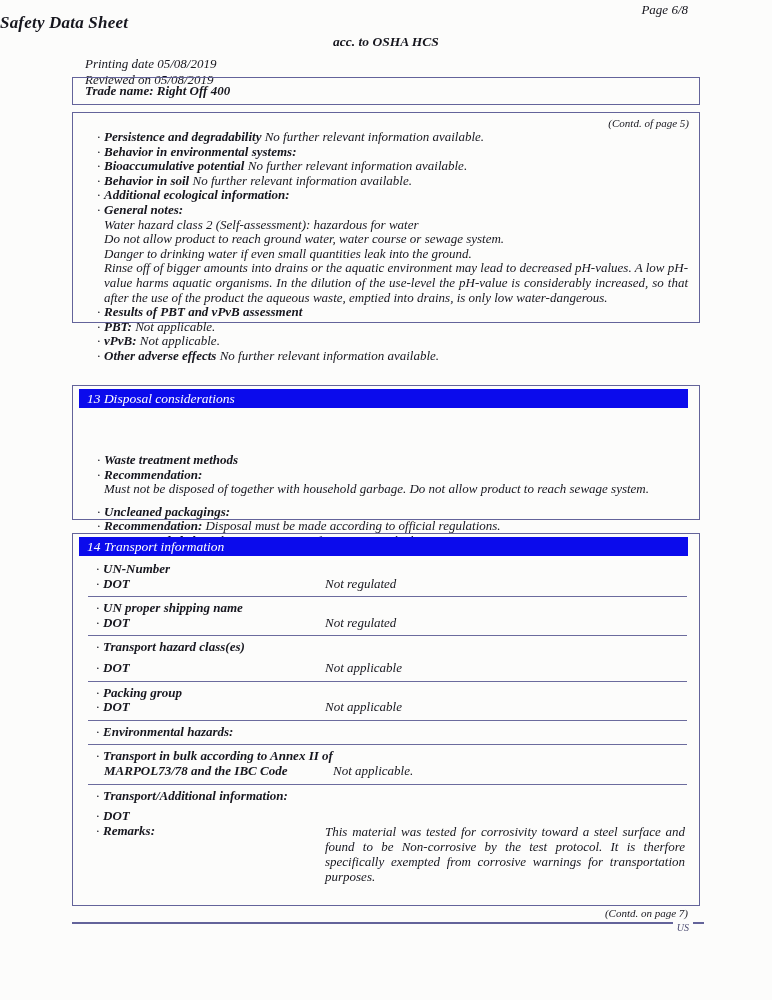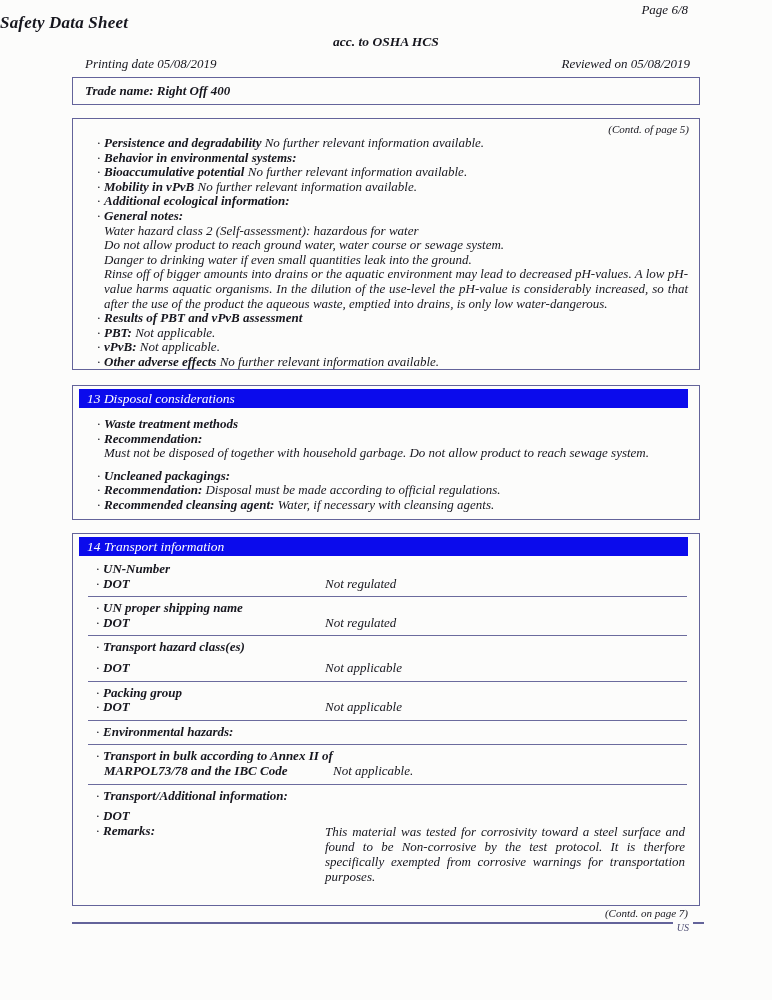--- a/index.html
+++ b/index.html
@@ -11,49 +11,49 @@
     font-family: "Liberation Serif", "DejaVu Serif", serif;
     font-style: italic;
     color: #16161e;
     overflow: hidden;
   }
   b { font-weight: bold; }
 
   .page-num { position:absolute; top:2px; right:84px; font-size:13px; }
   .doc-title { position:absolute; top:13px; left:0; right:0; text-align:left; font-size:17px; font-weight:bold; letter-spacing:.2px; }
   .doc-subtitle { position:absolute; top:34px; left:0; right:0; text-align:center; font-size:13.5px; font-weight:bold; }
-  .dates { position:absolute; top:56px; left:85px; width:605px; display:flex; justify-content:space-between; font-size:13px; }
+  .dates { position:absolute; top:56px; left:85px; width:605px; display:flex; justify-content:space-between; font-size:13px;flex-direction:column; }
 
   .trade-box {
     position:absolute; top:77px; left:72px; width:628px; height:28px;
     border:1.5px solid #63639a; display:flex; align-items:center;
     padding-left:12px; font-weight:bold; font-size:13px;
   }
 
   .box { position:absolute; left:72px; width:628px; border:1.5px solid #63639a; }
-  .box.main { top:118px; height:252px; }
+  .box.main { top:112px; height:211px; }
   .box.s13  { top:385px; height:135px; }
   .box.s14  { top:533px; height:373px; }
 
   .contd-of { text-align:right; padding:4px 10px 1px 0; font-size:11px; }
 
   .eco { padding:0 10px 0 24px; font-size:13px; line-height:14.6px; }
   .li .blt { display:inline-block; width:7px; margin-left:-7px; }
   .li { padding-left:7px; }
   .note { margin-left:7px; }
   .just { margin-left:7px; padding-right:1px; text-align:justify; }
 
   .bluebar {
     margin:3px 11px 0 6px; height:19px;
     background:#0b0bec; color:#ffffff;
     font-weight:normal; font-size:13.5px;
     display:flex; align-items:center; padding-left:8px;
   }
 
-  .s13-content { padding:9px 10px 0 24px; font-size:13px; line-height:14.6px; }
+  .s13-content { padding:9px 10px 0 24px; font-size:13px; line-height:14.6px;margin-top:36px; }
   .ggap { margin-top:8px; }
 
   .ttable { margin-top:2px; font-size:13px; line-height:14.6px; }
   .trow { margin:0 12px 0 15px; padding:4px 0 5px 8px; border-bottom:1px solid #6b6b9d; }
   .trow.last { border-bottom:none;font-style:italic; }
   .l2row { display:flex; }
   .l2row .lbl { width:229px; flex:none; }
   .gap-above { margin-top:6px; }
   .nob { margin-left:8px; }
   .tval { font-weight:normal; }
@@ -83,21 +83,21 @@
   <div class="trade-box">
     <span>Trade name: Right Off 400</span>
   </div>
 
   <div class="box main">
     <div class="contd-of">(Contd. of page 5)</div>
     <div class="eco">
       <div class="li"><span class="blt">·</span><b>Persistence and degradability</b><span> No further relevant information available.</span></div>
       <div class="li"><span class="blt">·</span><b>Behavior in environmental systems:</b><span></span></div>
       <div class="li"><span class="blt">·</span><b>Bioaccumulative potential</b><span> No further relevant information available.</span></div>
-      <div class="li"><span class="blt">·</span><b>Mobility in vPvB</b><span> No further relevant information available.</span></div>
+      <div class="li"><span class="blt">·</span><b>Behavior in soil</b><span> No further relevant information available.</span></div>
       <div class="li"><span class="blt">·</span><b>Additional ecological information:</b><span></span></div>
       <div class="li"><span class="blt">·</span><b>General notes:</b><span></span></div>
       <div class="note">Water hazard class 2 (Self-assessment): hazardous for water</div>
       <div class="note">Do not allow product to reach ground water, water course or sewage system.</div>
       <div class="note">Danger to drinking water if even small quantities leak into the ground.</div>
       <div class="just">Rinse off of bigger amounts into drains or the aquatic environment may lead to decreased pH-values. A low pH-value harms aquatic organisms. In the dilution of the use-level the pH-value is considerably increased, so that after the use of the product the aqueous waste, emptied into drains, is only low water-dangerous.</div>
       <div class="li"><span class="blt">·</span><b>Results of PBT and vPvB assessment</b><span></span></div>
       <div class="li"><span class="blt">·</span><b>PBT:</b><span> Not applicable.</span></div>
       <div class="li"><span class="blt">·</span><b>vPvB:</b><span> Not applicable.</span></div>
       <div class="li"><span class="blt">·</span><b>Other adverse effects</b><span> No further relevant information available.</span></div>

